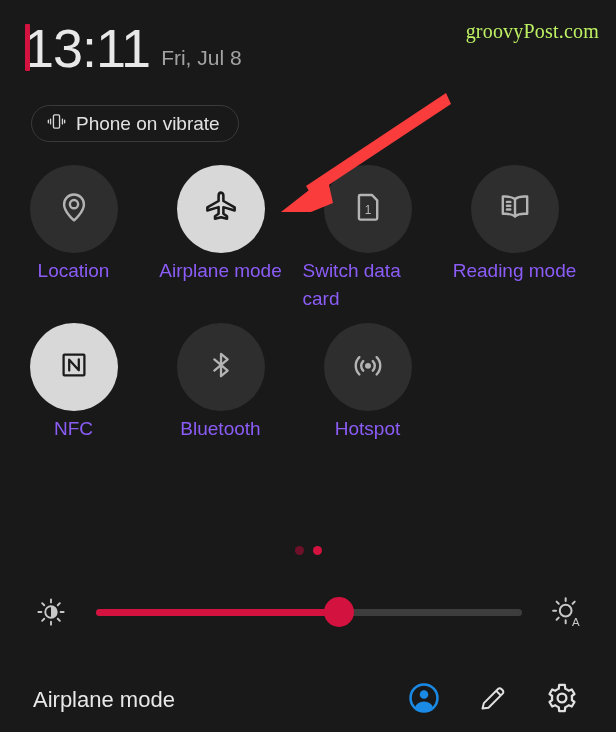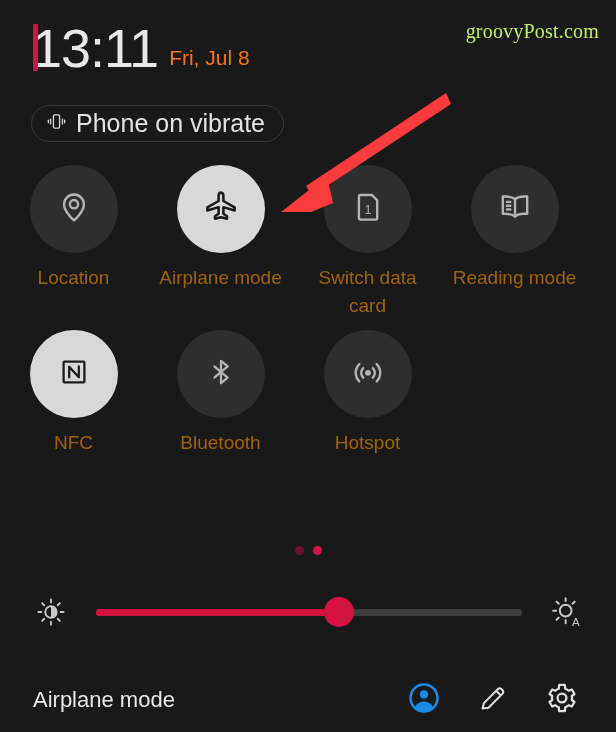--- a/index.html
+++ b/index.html
@@ -19,21 +19,21 @@
   }
 
   
   .header {
     position: absolute;
     top: 0; left: 0; right: 0;
     height: 155px;
   }
   .clock {
     position: absolute;
-    left: 32px;
+    left: 24px;
     top: 21px;
     display: flex;
     align-items: baseline;
   }
   .clock-time {
     font-size: 54px;
     line-height: 54px;
     font-weight: 300;
     letter-spacing: -1px;
     color: #e8e8e8;
@@ -44,21 +44,21 @@
     position: absolute;
     left: 1px;
     top: 3px;
     width: 5px;
     height: 47px;
     background: #d3123f;
     border-radius: 1px;
   }
   .clock-date {
     font-size: 21px;
-    color: #f97316;
+    color: #a3a3a3;
     font-weight: 400;
     margin-left: 11px;
     position: relative;
     top: -2px;
   }
   .watermark {
     position: absolute;
     right: 17px;
     top: 20px;
     font-family: "Liberation Serif", serif;
@@ -74,21 +74,21 @@
     height: 37px;
     box-sizing: border-box;
     border: 1px solid #3a3a3a;
     border-radius: 20px;
     display: flex;
     align-items: center;
     padding: 0 18px 0 14px;
     gap: 9px;
   }
   .vibrate-chip .chip-label {
-    font-size: 25px;
+    font-size: 19px;
     color: #e2e2e2;
   }
 
   
   .tiles {
     position: absolute;
     top: 165px;
     left: 0;
     right: 0;
     display: flex;
@@ -107,24 +107,23 @@
     border-radius: 50%;
     background: #2e2e2e;
     display: flex;
     align-items: center;
     justify-content: center;
   }
   .tile.active .tile-circle {
     background: #d8d8d8;
   }
   .tile-label {
-    margin-top: 11px;
+    margin-top: 4px;
     font-size: 19px;
-    color: #a16207;
-    text-align: center;
+    color: #8b5cf6;
     line-height: 28px;
     max-width: 130px;
   }
   .tile svg .stroke-ic {
     stroke: #b4b4b4;
     fill: none;
     stroke-width: 1.7;
     stroke-linecap: round;
     stroke-linejoin: round;
   }

